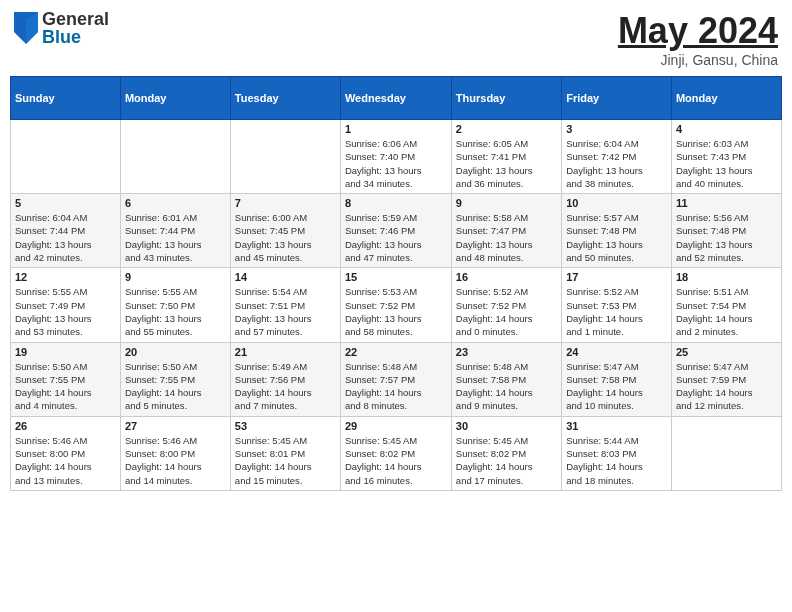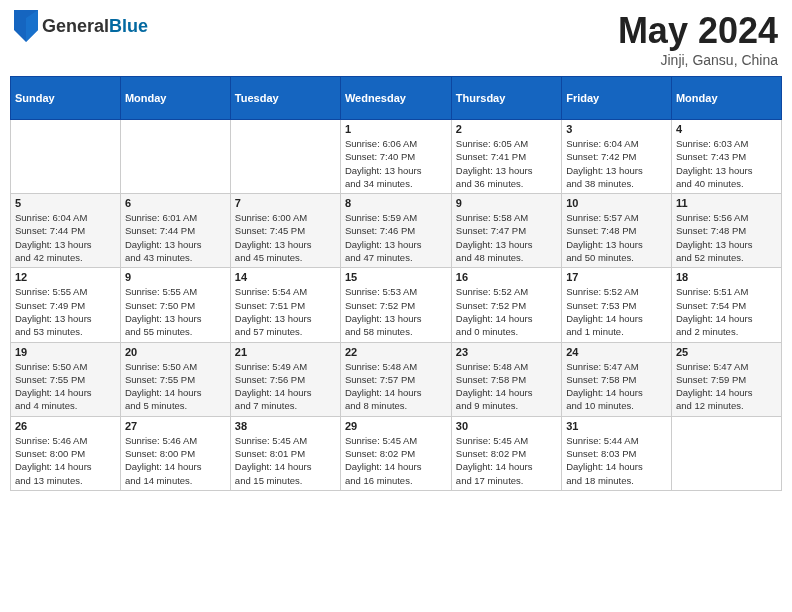--- a/index.html
+++ b/index.html
@@ -17,38 +17,39 @@
       margin-bottom: 8px;
       padding: 0 4px;
     }
     .logo {
       display: flex;
       align-items: center;
       gap: 4px;
     }
     .logo-text {
       display: flex;
-      flex-direction: row;
+      flex-direction: column;
       font-weight: bold;
       font-size: 18px;
       line-height: 1;
     }
     .logo-general { color: #333; }
     .logo-blue { color: #0369a1; }
     .logo-icon {
       width: 24px;
       height: 32px;
     }
     .title-block {
       text-align: right;
     }
     .month-title {
       font-size: 36px;
       font-weight: bold;
       color: #222;
+      text-decoration: underline;
     }
     .subtitle {
       font-size: 14px;
       color: #555;
     }
     .calendar {
       width: 100%;
       border-collapse: collapse;
       font-size: 10px;
     }
@@ -315,21 +316,21 @@
 and 13 minutes.</div>
         </td>
         <td>
           <div class="day-number">27</div>
           <div class="day-info" style="white-space: pre-line;">Sunrise: 5:46 AM
 Sunset: 8:00 PM
 Daylight: 14 hours
 and 14 minutes.</div>
         </td>
         <td>
-          <div class="day-number">38</div>
+          <div class="day-number">53</div>
           <div class="day-info" style="white-space: pre-line;">Sunrise: 5:45 AM
 Sunset: 8:01 PM
 Daylight: 14 hours
 and 15 minutes.</div>
         </td>
         <td>
           <div class="day-number">29</div>
           <div class="day-info" style="white-space: pre-line;">Sunrise: 5:45 AM
 Sunset: 8:02 PM
 Daylight: 14 hours

